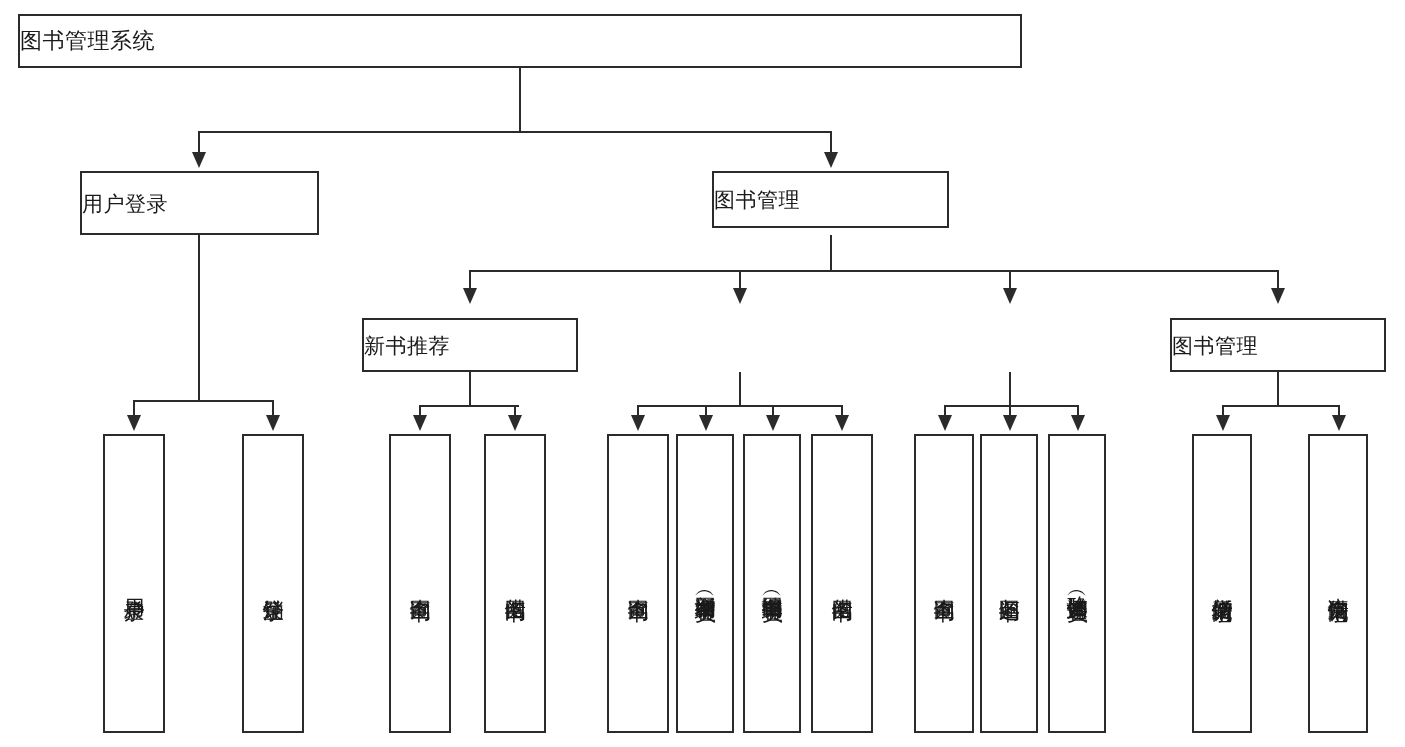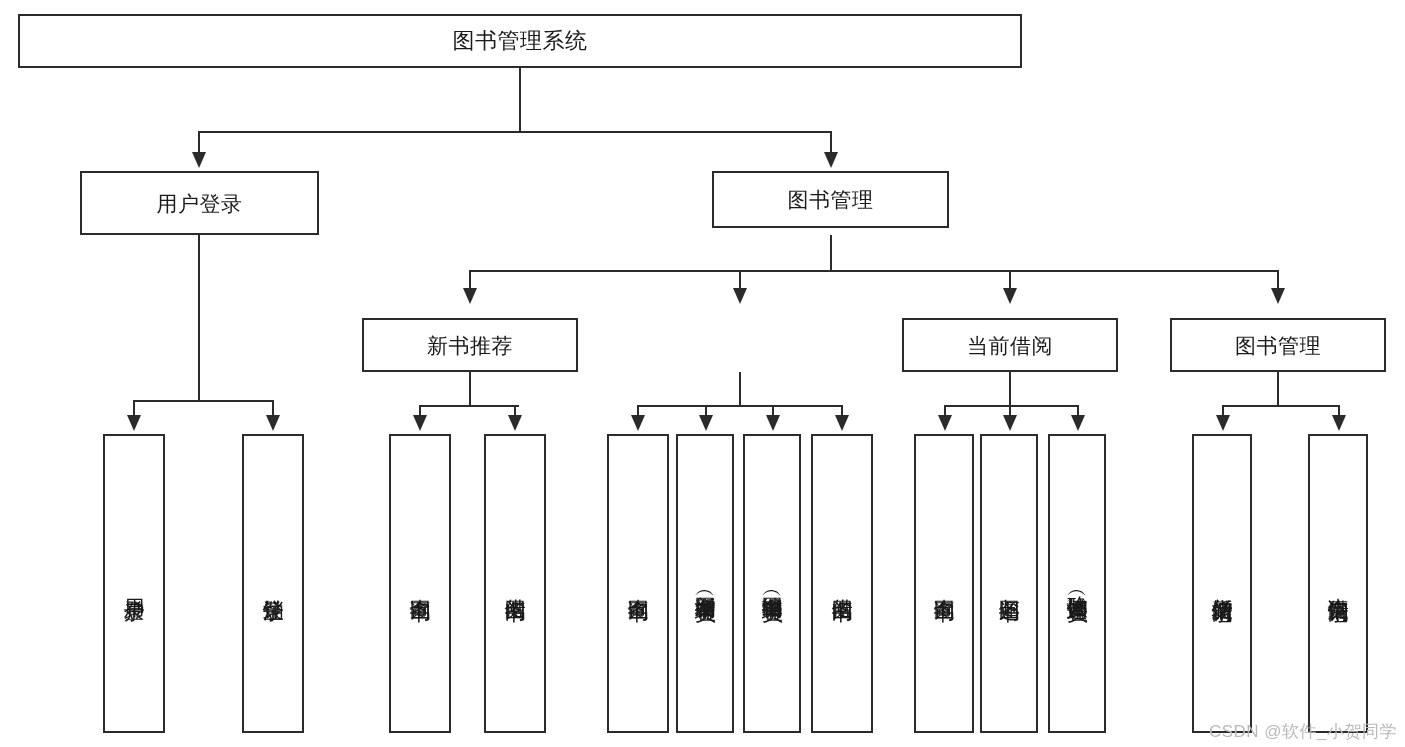--- a/index.html
+++ b/index.html
@@ -21,21 +21,20 @@
     width: 1405px;
     height: 747px;
   }
   .node-box {
     position: absolute;
     box-sizing: border-box;
     background: #ffffff;
     border: 2px solid #2b2b2b;
     display: flex;
     align-items: center;
-    justify-content: center;
   }
   .node-label-h {
     font-size: 21px;
     color: #1a1a1a;
     line-height: 1;
     white-space: nowrap;
     letter-spacing: 0.5px;
   }
   .node-box.root .node-label-h { font-size: 22px; }
   .node-box.level2 .node-label-h { font-size: 21px; }
@@ -122,23 +121,20 @@
   <div class="conn v" style="left:1009px; top:270px; height:22px;"></div>
   <div class="arrow-head" style="left:1003px; top:288px;"></div>
   <div class="conn v" style="left:1277px; top:270px; height:22px;"></div>
   <div class="arrow-head" style="left:1271px; top:288px;"></div>
 
   <div class="node-box level2" style="left:362px; top:318px; width:216px; height:54px;">
     <span class="node-label-h">新书推荐</span>
   </div>
 
 
-  <div class="node-box level2" style="left:902px; top:318px; width:216px; height:54px;">
-    <span class="node-label-h">当前借阅</span>
-  </div>
 
   <div class="node-box level2" style="left:1170px; top:318px; width:216px; height:54px;">
     <span class="node-label-h">图书管理</span>
   </div>
 
   <div class="conn v" style="left:469px; top:372px; height:34px;"></div>
   <div class="conn h" style="left:419px; top:405px; width:100px;"></div>
   <div class="conn v" style="left:419px; top:405px; height:14px;"></div>
   <div class="arrow-head" style="left:413px; top:415px;"></div>
   <div class="conn v" style="left:514px; top:405px; height:14px;"></div>
@@ -216,15 +212,14 @@
   </div>
 
   <div class="node-box leaf" style="left:1192px; top:434px; width:60px; height:299px;">
     <span class="node-label-v">新增借阅记录</span>
   </div>
 
   <div class="node-box leaf" style="left:1308px; top:434px; width:60px; height:299px;">
     <span class="node-label-v">查询借阅记录</span>
   </div>
 
-  <div class="watermark">CSDN @软件_小贺同学</div>
 
 </div>
 
 </body></html>

